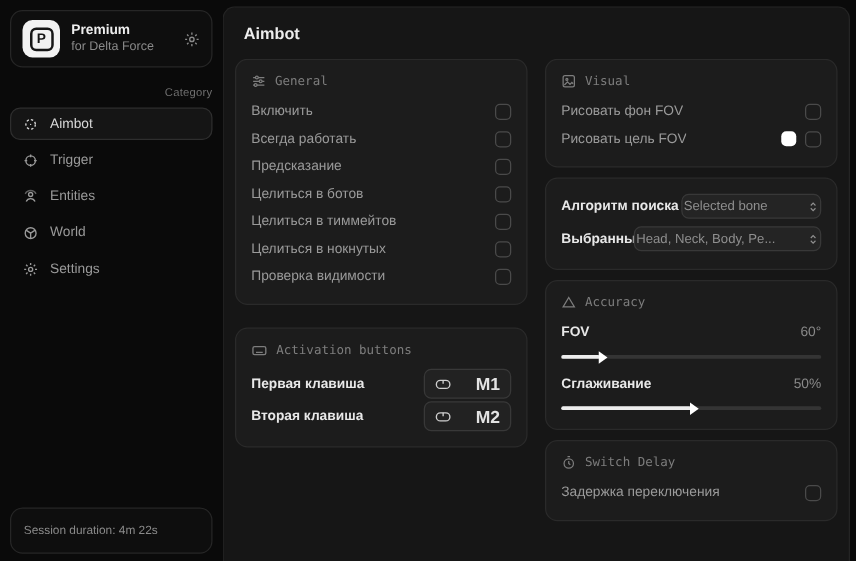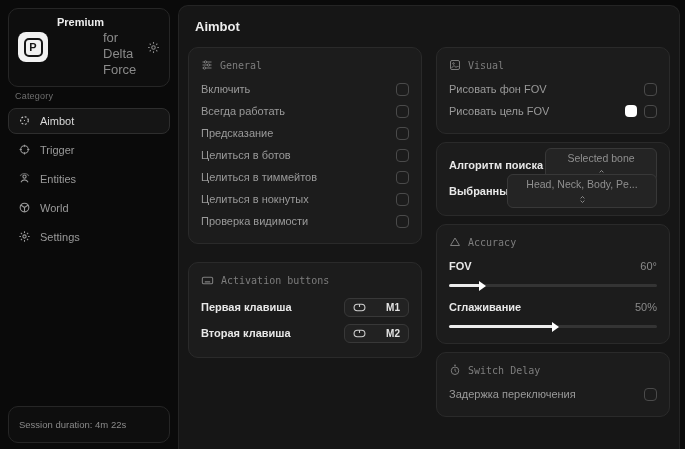--- a/index.html
+++ b/index.html
@@ -20,23 +20,23 @@
     width:30px; height:30px; background:#f2f2f2; border-radius:8px;
     display:flex; align-items:center; justify-content:center; flex-shrink:0;
   }
   .logo-glyph {
     width:19px; height:19px; border:2px solid #161616; border-radius:5px;
     display:flex; align-items:center; justify-content:center;
     font-size:11px; font-weight:bold; color:#161616;
   }
   .logo-text { flex:1; line-height:1.25; }
   .logo-title { font-size:11px; font-weight:bold; color:#ededed; }
-  .logo-sub { font-size:13px; color:#8a8a8a;margin-left:46px; }
+  .logo-sub { font-size:10px; color:#8a8a8a; }
   .logo-gear { color:#8a8a8a; display:flex; }
-  .category-label { font-size:9px; color:#6f6f6f; margin:4px 0 7px 7px; letter-spacing:.2px; }
+  .category-label { font-size:9px; color:#6f6f6f; margin:15px 0 7px 7px; letter-spacing:.2px;text-align:right; }
   .nav-item {
     display:flex; align-items:center; gap:9px; height:26px; padding:0 9px;
     border-radius:8px; border:1px solid transparent; margin-bottom:3px;
     font-size:11px; color:#9a9a9a; cursor:pointer;
   }
   .nav-item.active { border-color:#2e2e2e; background:#151515; color:#d8d8d8; }
   .nav-item .nico { display:flex; color:inherit; }
   .sidebar-spacer { flex:1; }
   .session-card {
     border:1px solid #262626; border-radius:10px; padding:12px 10px;
@@ -88,28 +88,28 @@
   .slider .fill { position:absolute; left:0; top:0; height:3px; background:#ededed; border-radius:2px; }
   .slider .thumb {
     position:absolute; top:-3.5px; width:0; height:0; margin-left:-1px;
     border-top:5px solid transparent; border-bottom:5px solid transparent;
     border-left:7px solid #ffffff;
   }
   
   .keybtn {
     display:flex; align-items:center; gap:20px; background:#222222;
     border:1px solid #383838; border-radius:6px; padding:3px 8px;
-    font-size:10px; font-weight:bold; color:#e3e3e3; cursor:pointer; flex-shrink:0;
+    font-size:14px; font-weight:bold; color:#e3e3e3; cursor:pointer; flex-shrink:0;
   }
   .keybtn .kico { display:flex; color:#cfcfcf; }
   
   .select {
     display:flex; align-items:center; justify-content:space-between; gap:5px;
     background:#242424; border:1px solid #383838; border-radius:6px;
-    padding:3px 1px; font-size:10.5px; color:#8f8f8f; cursor:pointer; flex-shrink:0;flex-direction:column;
+    padding:3px 1px; font-size:10.5px; color:#8f8f8f; cursor:pointer; flex-shrink:0;
   }
   .select .chev { display:flex; color:#8f8f8f; }
   .sel-1 { width:112px; }
   .sel-2 { width:150px; }
   svg { display:block; }
 </style>
 </head>
 <body>
 
 <div class="sidebar">

